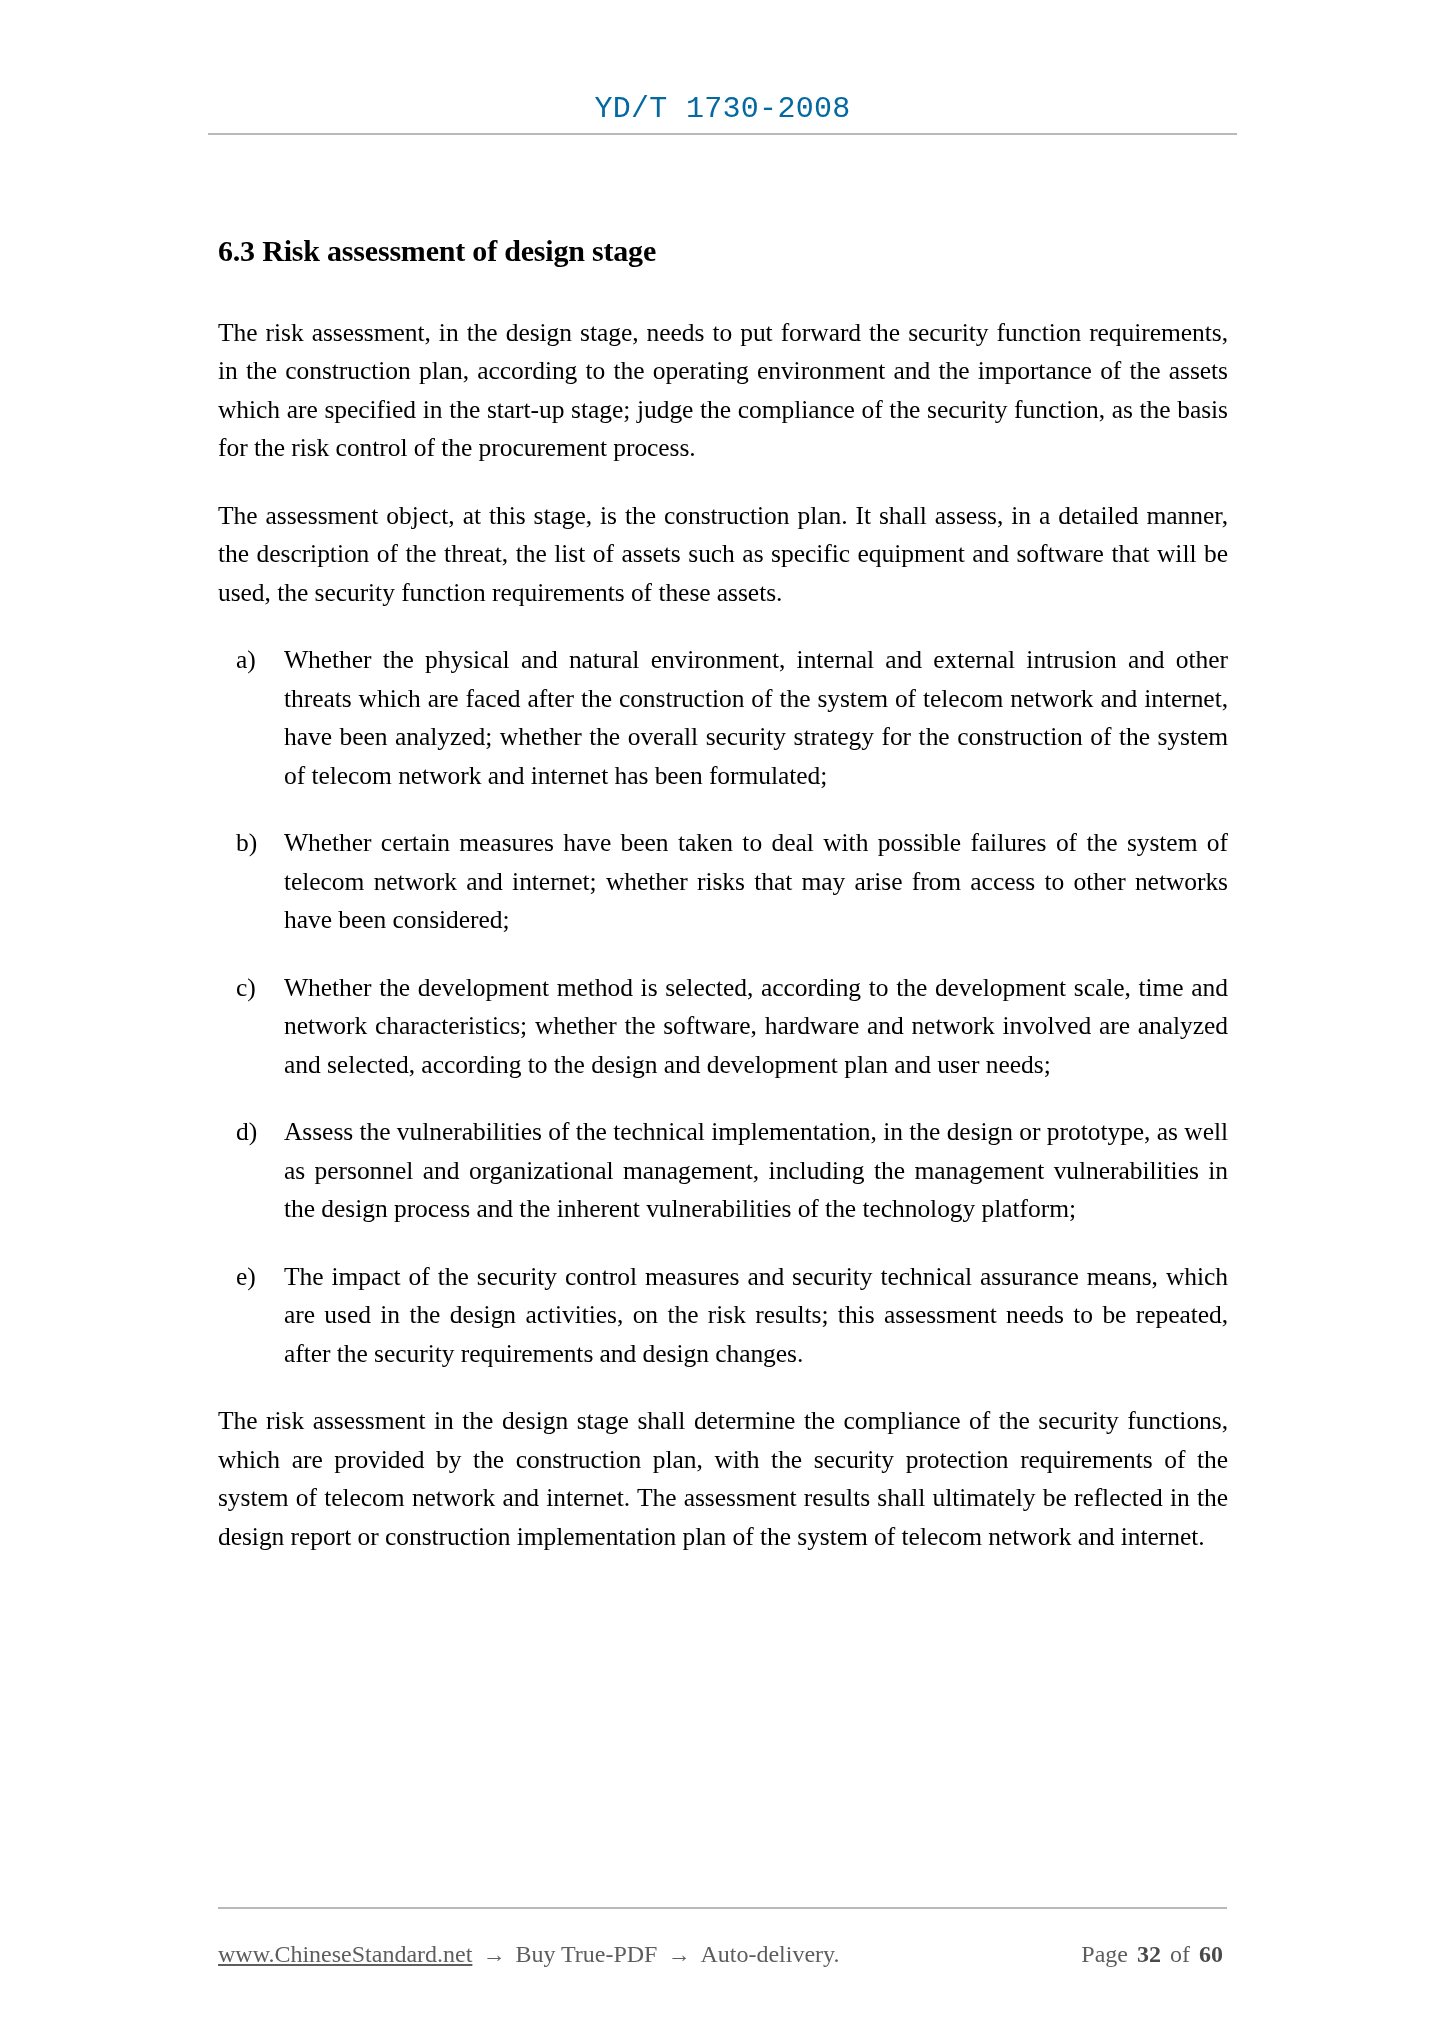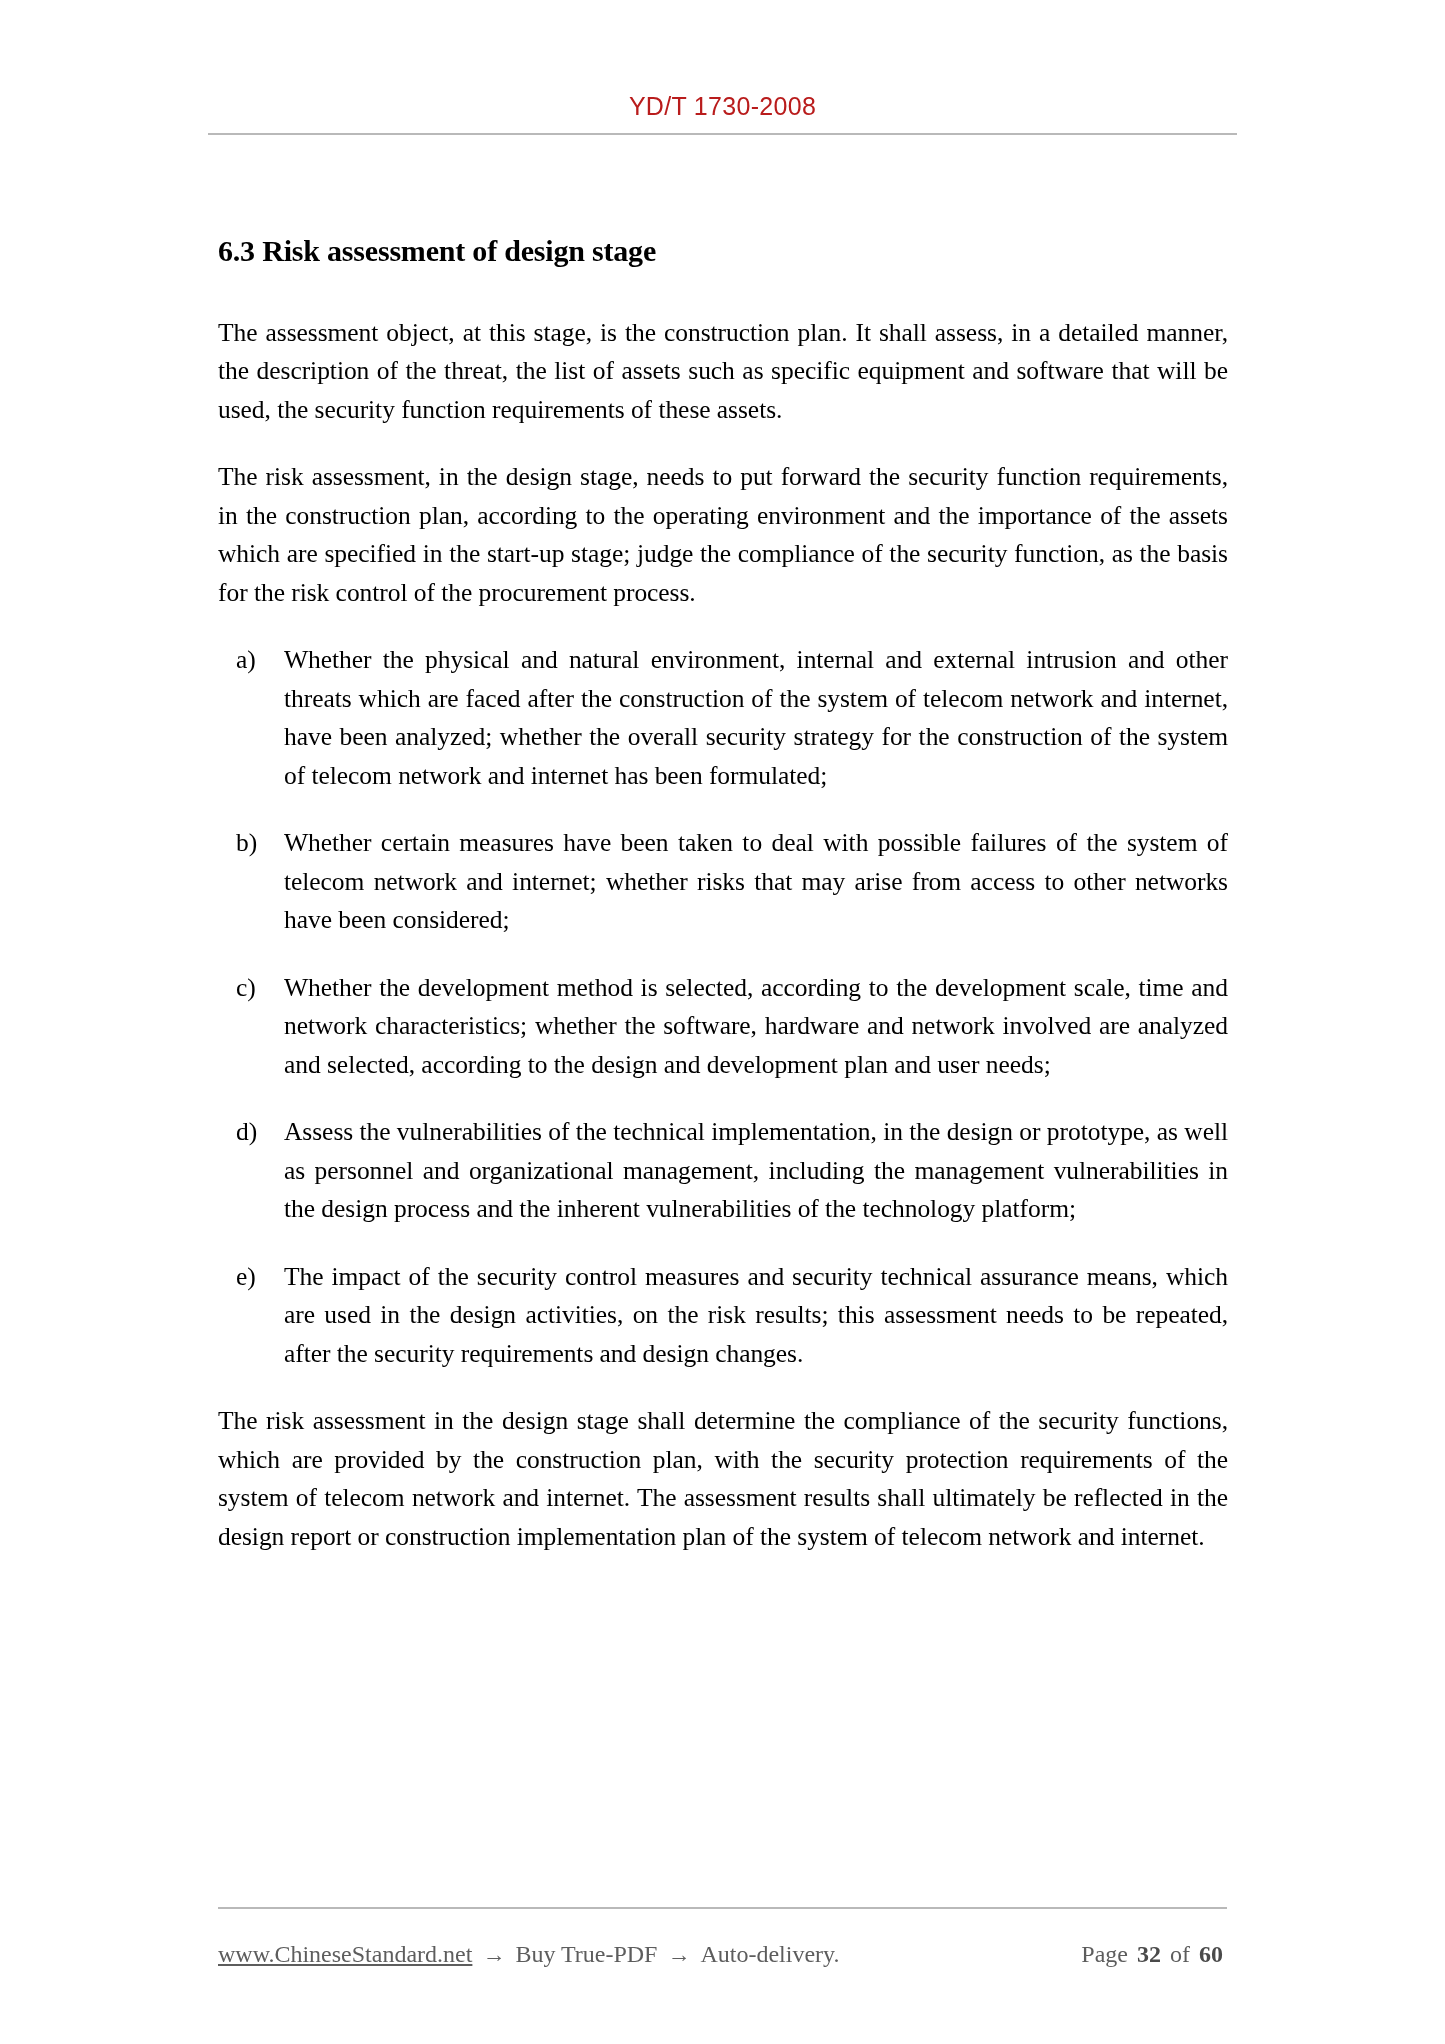--- a/index.html
+++ b/index.html
@@ -23,24 +23,24 @@
   
   .header {
     position: absolute;
     left: 0;
     right: 0;
     top: 92px;
     text-align: center;
   }
   .header-title {
     display: inline-block;
-    font-size: 25px;
+    font-size: 30px;
     letter-spacing: 0.3px;
-    color: #b91c1c;
-    font-family: Liberation Sans, sans-serif;
+    color: #0369a1;
+    font-family: Liberation Mono, monospace;
   }
   .header-rule {
     position: absolute;
     left: 208px;
     right: 208px;
     top: 133px;
     height: 2px;
     background: #b9b9b9;
   }
 
@@ -161,23 +161,23 @@
 
   <div class="header">
     <span class="header-title">YD/T 1730-2008</span>
   </div>
   <div class="header-rule"></div>
 
   <div class="content">
 
     <h2 class="section-heading">6.3 Risk assessment of design stage</h2>
 
+    <p class="body-text">The risk assessment, in the design stage, needs to put forward the security function requirements, in the construction plan, according to the operating environment and the importance of the assets which are specified in the start-up stage; judge the compliance of the security function, as the basis for the risk control of the procurement process.</p>
+
     <p class="body-text">The assessment object, at this stage, is the construction plan. It shall assess, in a detailed manner, the description of the threat, the list of assets such as specific equipment and software that will be used, the security function requirements of these assets.</p>
-
-    <p class="body-text">The risk assessment, in the design stage, needs to put forward the security function requirements, in the construction plan, according to the operating environment and the importance of the assets which are specified in the start-up stage; judge the compliance of the security function, as the basis for the risk control of the procurement process.</p>
 
 
     <ol class="lettered">
       <li>
         <span class="marker">a)</span>
         <span class="item-text">Whether the physical and natural environment, internal and external intrusion and other threats which are faced after the construction of the system of telecom network and internet, have been analyzed; whether the overall security strategy for the construction of the system of telecom network and internet has been formulated;</span>
       </li>
       <li>
         <span class="marker">b)</span>
         <span class="item-text">Whether certain measures have been taken to deal with possible failures of the system of telecom network and internet; whether risks that may arise from access to other networks have been considered;</span>

